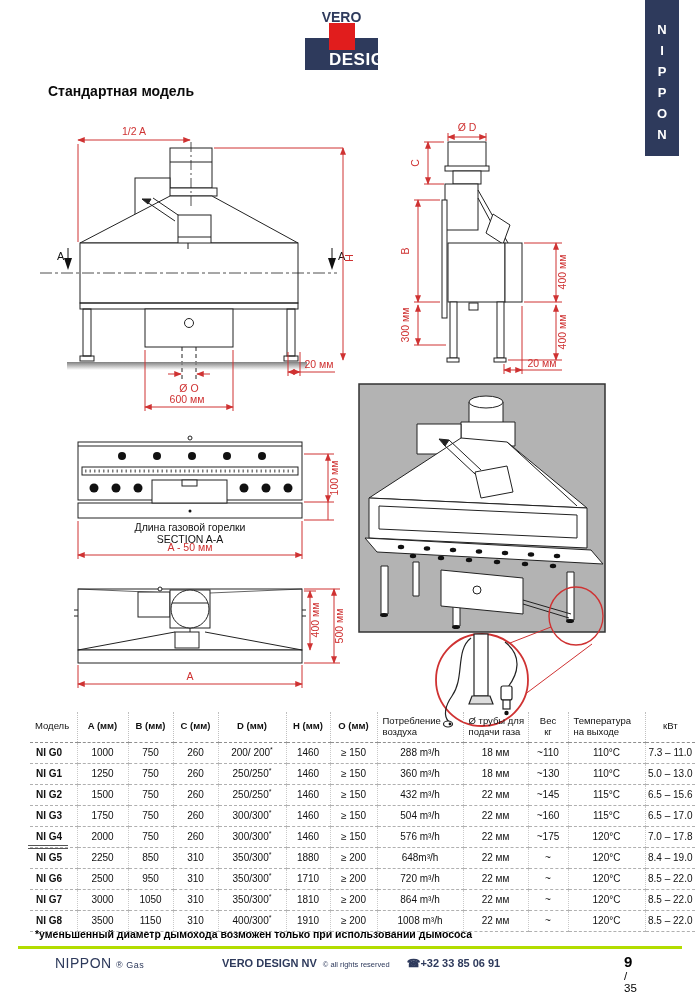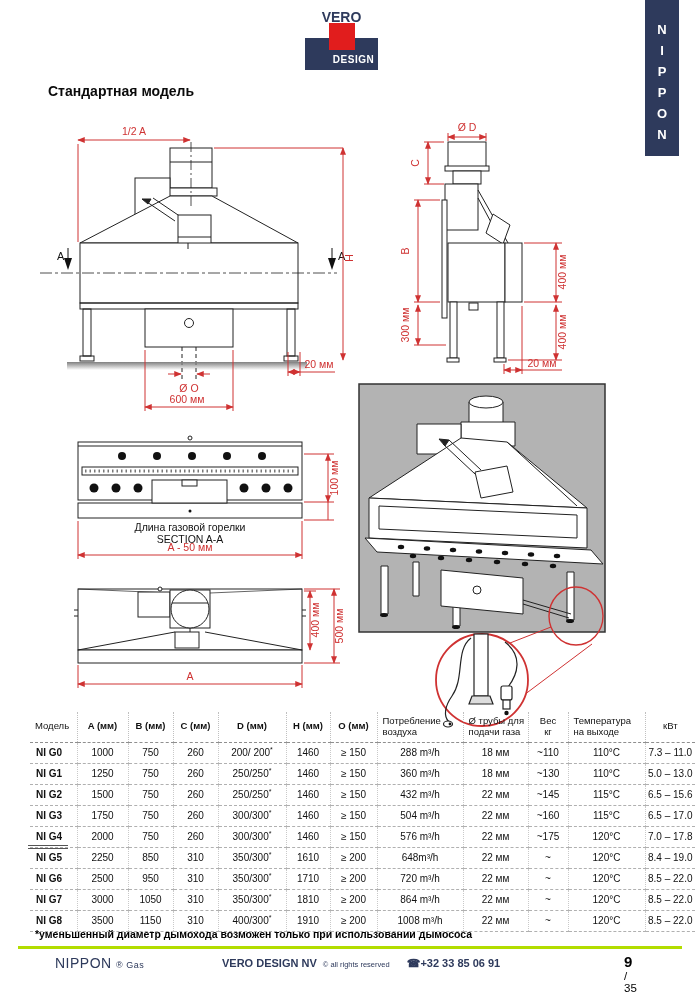--- a/index.html
+++ b/index.html
@@ -13,21 +13,21 @@
   
   .topbar{position:absolute;left:50px;top:5px;width:598px;height:28px;background:var(--navy);}
   .topbar .lbl{position:absolute;top:0;height:28px;line-height:28px;color:#fff;
                font-size:12.5px;font-weight:bold;text-align:center;}
   .topbar .lbl.left{left:0;width:253px;}
   .topbar .lbl.right{left:330px;width:268px;}
   .logo{position:absolute;left:305px;top:4px;width:82px;height:66px;z-index:5;}
   .logo .white{position:absolute;left:0;top:0;width:73px;height:34px;background:#fff;
                text-align:center;font-weight:bold;font-size:14px;color:var(--navy);line-height:26px;}
   .logo .blue{position:absolute;left:0;top:34px;width:73px;height:32px;background:var(--navy);
-              text-align:center;font-weight:bold;font-size:10px;color:#fff;line-height:44px;letter-spacing:.5px;padding-left:24px;}
+              text-align:center;font-weight:bold;font-size:17px;color:#fff;line-height:44px;letter-spacing:.5px;padding-left:24px;}
   .logo .red{position:absolute;left:24px;top:19px;width:26px;height:27px;background:var(--logo-red);z-index:6;}
   .nippon{position:absolute;left:645px;top:0;width:34px;height:156px;background:var(--navy);
           display:flex;align-items:flex-start;justify-content:center;padding-top:22px;}
   .nippon span{writing-mode:vertical-rl;text-orientation:upright;color:#fff;font-weight:bold;
                font-size:13px;letter-spacing:6px;}
   .title{position:absolute;left:48px;top:83px;font-size:14px;font-weight:bold;color:#0a0a0a;}
   
   .dw{position:absolute;}
   svg text{font-family:"Liberation Sans",sans-serif;}
   .dimtxt{fill:var(--red-dim);font-size:10.5px;}
@@ -450,21 +450,21 @@
           <td>~175</td>
           <td>120°C</td>
           <td>7.0 – 17.8</td>
         </tr>
         <tr>
           <td class="model">NI G5</td>
           <td>2250</td>
           <td>850</td>
           <td>310</td>
           <td>350/300<sup>*</sup></td>
-          <td>1610</td>
+          <td>1880</td>
           <td>≥ 200</td>
           <td>648m³/h</td>
           <td>22 мм</td>
           <td>~</td>
           <td>120°C</td>
           <td>8.4 – 19.0</td>
         </tr>
         <tr>
           <td class="model">NI G6</td>
           <td>2500</td>

